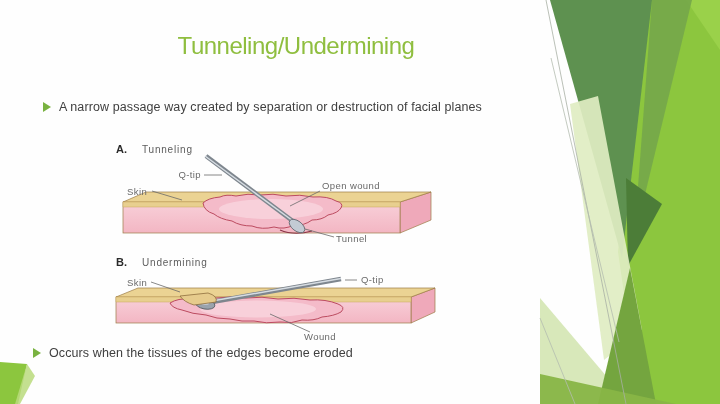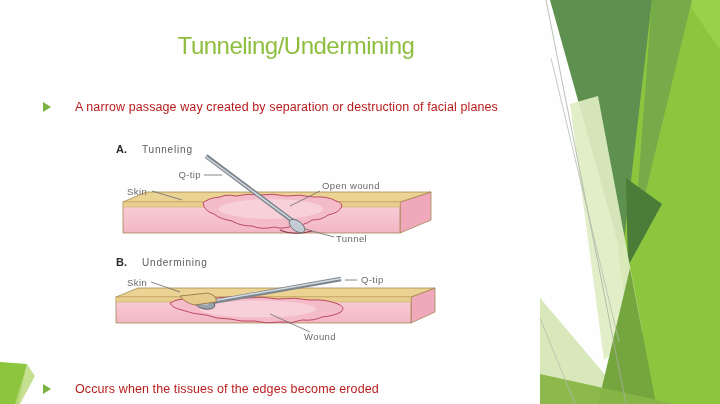--- a/index.html
+++ b/index.html
@@ -6,25 +6,25 @@
   .slide{
     position:relative;width:720px;height:404px;background:#fefefe;
     overflow:hidden;font-family:"Liberation Sans",sans-serif;
   }
   .bg-svg{position:absolute;inset:0;width:720px;height:404px;pointer-events:none;}
   .title{
     position:absolute;top:32px;left:0;width:592px;text-align:center;
     font-size:24px;font-weight:500;letter-spacing:-0.5px;color:#8FBE3F;
   }
   .bullet{
-    position:absolute;display:flex;align-items:flex-start;gap:24px;
-    font-size:12.5px;color:#b91c1c;letter-spacing:0.1px;
+    position:absolute;display:flex;align-items:flex-start;gap:8px;
+    font-size:12.5px;color:#404040;letter-spacing:0.1px;
   }
   .bullet.b1{top:100px;left:43px;width:540px;}
-  .bullet.b2{top:346px;left:43px;width:520px;margin-top:36px;}
+  .bullet.b2{top:346px;left:33px;width:520px;}
   .tri{
     width:0;height:0;margin-top:2px;flex:0 0 auto;
     border-left:8px solid #79B240;border-top:5px solid transparent;border-bottom:5px solid transparent;
   }
   .fig{position:absolute;pointer-events:none;}
   .fig-a{left:108px;top:140px;}
   .fig-b{left:108px;top:252px;}
   text.lbl{font-family:"Liberation Sans",sans-serif;font-size:9.5px;fill:#6a6a6a;letter-spacing:0.4px;}
   text.panel-letter{font-family:"Liberation Sans",sans-serif;font-size:11px;font-weight:bold;fill:#2a2a2a;}
   text.panel-title{font-family:"Liberation Sans",sans-serif;font-size:10px;fill:#5c5c5c;letter-spacing:0.8px;}

